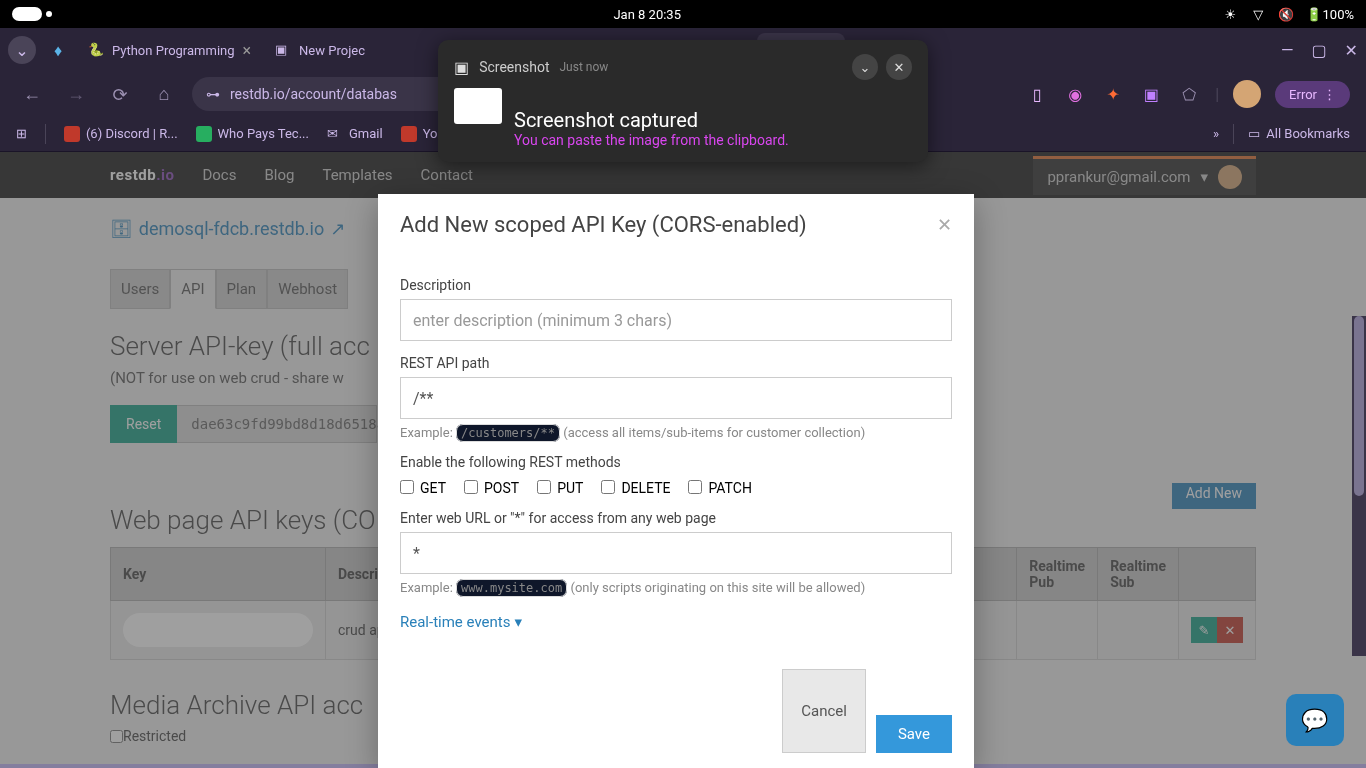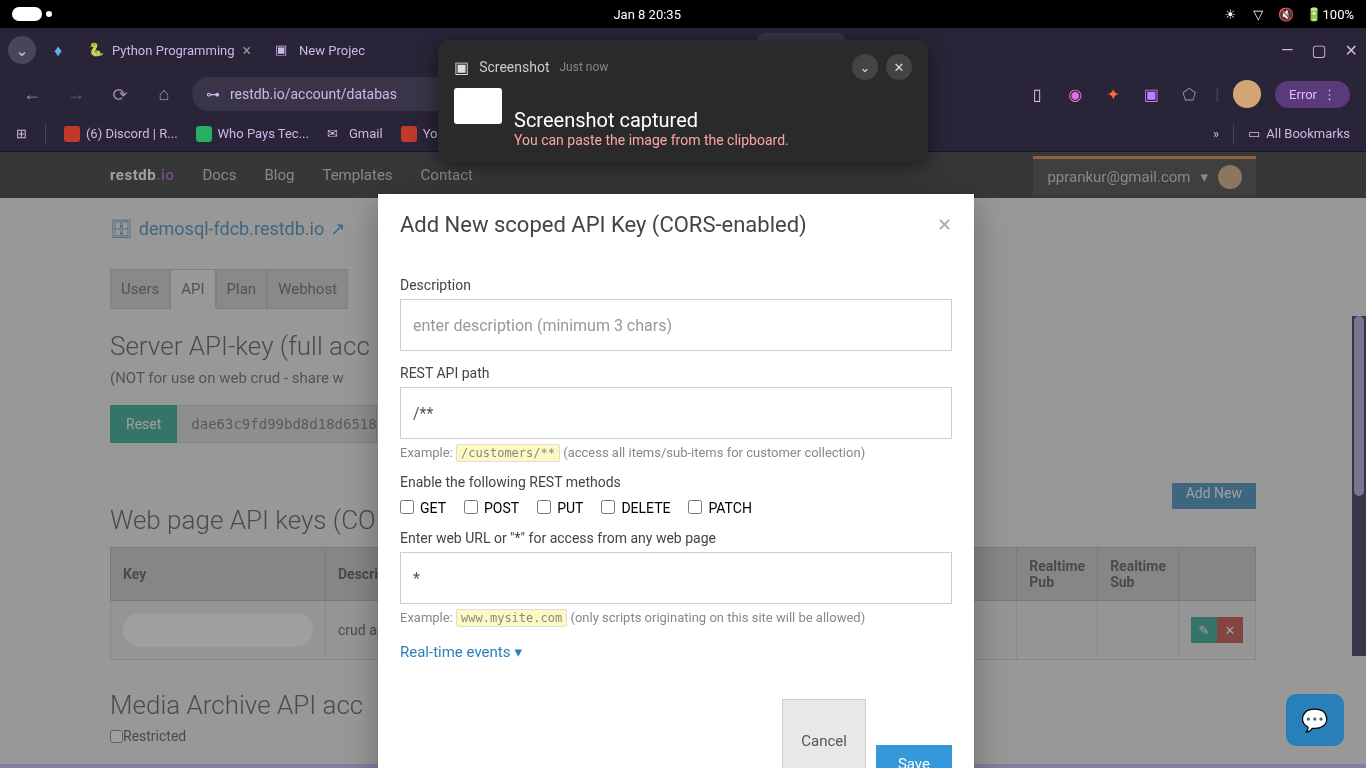--- a/index.html
+++ b/index.html
@@ -70,43 +70,43 @@
 .restricted-check { display: flex; align-items: center; margin-top: 8px; font-size: 14px; }
 
 
 .modal-backdrop { position: absolute; top: 0; left: 0; right: 0; bottom: 0; background: rgba(80,80,80,0.55); }
 .modal { position: absolute; top: 194px; left: 378px; width: 596px; background: #fff; box-shadow: 0 8px 30px rgba(0,0,0,0.3); }
 .modal-header { padding: 18px 22px; display: flex; align-items: center; }
 .modal-title { font-size: 22px; font-weight: 400; color: #444; }
 .modal-close { margin-left: auto; color: #aaa; font-size: 18px; cursor: pointer; }
 .modal-body { padding: 8px 22px 22px; }
 .form-label { font-size: 14px; color: #444; margin-top: 14px; margin-bottom: 6px; display: block; }
-.form-input { width: 100%; height: 52px; border: 1px solid #ccc; padding: 0 12px; font-size: 16px; color: #555; }
+.form-input { width: 100%; height: 42px; border: 1px solid #ccc; padding: 0 12px; font-size: 16px; color: #555; }
 .form-input::placeholder { color: #999; }
 .help-text { font-size: 13px; color: #888; margin-top: 6px; }
-.help-text code { background: #fef9c3; padding: 1px 4px; border: 1px solid #ddd; border-radius: 2px; font-family: monospace; font-size: 12px; }
+.help-text code { background: #0f172a; padding: 1px 4px; border: 1px solid #ddd; border-radius: 7px; font-family: monospace; font-size: 12px; }
 .method-row { display: flex; gap: 18px; margin-top: 10px; }
 .method-item { display: flex; align-items: flex-start; gap: 6px; font-size: 14px; }
 .method-item input { width: 14px; height: 14px; }
 .realtime-link { color: #2980b9; font-size: 15px; margin-top: 18px; display: inline-flex; align-items: center; gap: 4px; cursor: pointer; }
 .modal-footer { padding: 16px 22px; display: flex; justify-content: flex-end; gap: 10px; }
 .btn-cancel { background: #e8e8e8; border: 1px solid #ccc; padding: 10px 18px; font-size: 15px; color: #555; cursor: pointer; }
 .btn-save { background: #3498db; border: none; padding: 10px 22px; font-size: 15px; color: #fff; cursor: pointer; margin-top: 46px; }
 
 
 .notif { position: absolute; top: 40px; left: 438px; width: 490px; background: #2a2a2a; border-radius: 10px; padding: 14px 16px; color: #ddd; box-shadow: 0 4px 20px rgba(0,0,0,0.5); }
 .notif-top { display: flex; align-items: center; gap: 10px; margin-bottom: 8px; }
 .notif-app { font-size: 14px; color: #ccc; }
 .notif-time { font-size: 12px; color: #888; }
 .notif-actions { margin-left: auto; display: flex; gap: 8px; }
 .notif-circle { width: 26px; height: 26px; border-radius: 50%; background: #444; display: flex; align-items: center; justify-content: center; font-size: 13px; cursor: pointer; }
 .notif-body { display: flex; gap: 12px; }
 .notif-thumb { width: 48px; height: 36px; background: #fff; border-radius: 3px; flex-shrink: 0; }
 .notif-title { font-size: 20px; color: #fff; margin-top: 20px; }
-.notif-msg { font-size: 14px; color: #fca5a5; text-align: right; }
+.notif-msg { font-size: 14px; color: #d946ef; text-align: right; }
 
 
 .chat-fab { position: absolute; bottom: 22px; right: 22px; width: 58px; height: 52px; background: #2980b9; border-radius: 10px; display: flex; align-items: center; justify-content: center; color: #fff; font-size: 22px; }
 
 .scrollbar-v { position: absolute; right: 0; top: 164px; width: 14px; height: 340px; background: #3a3448; }
 .scrollbar-v::before { content: ''; position: absolute; top: 0; left: 2px; width: 10px; height: 180px; background: #7a7490; border-radius: 5px; }
 </style>
 </head>
 <body>
 

